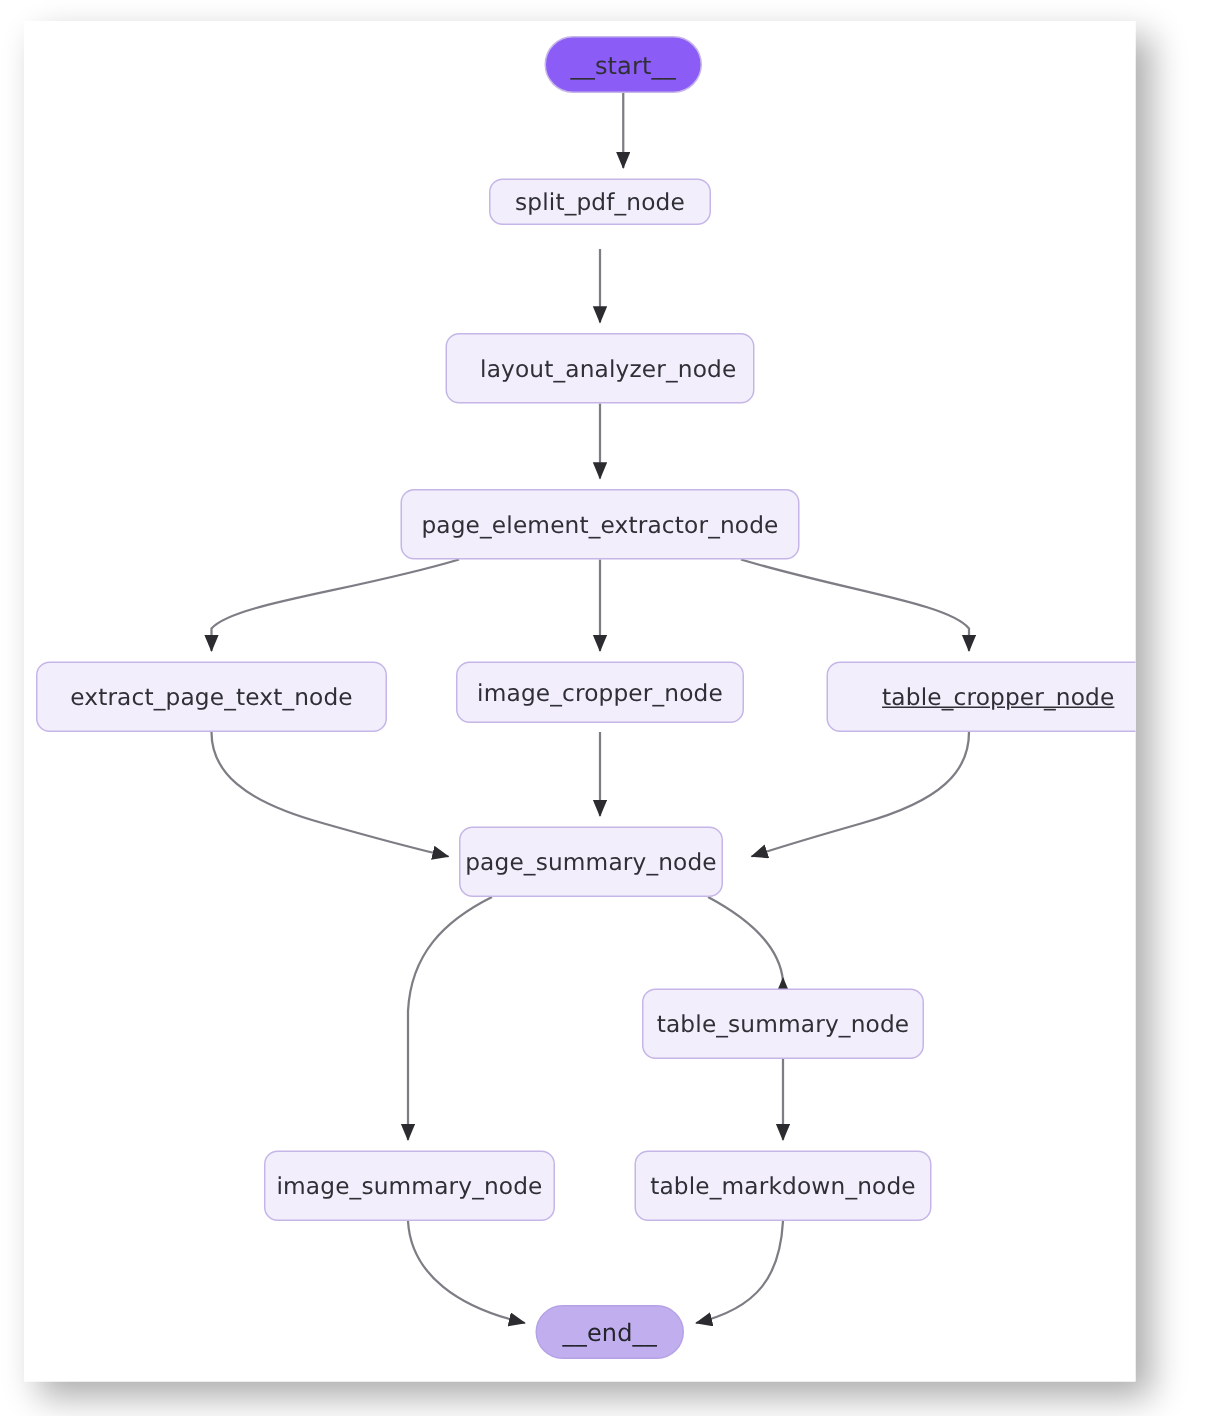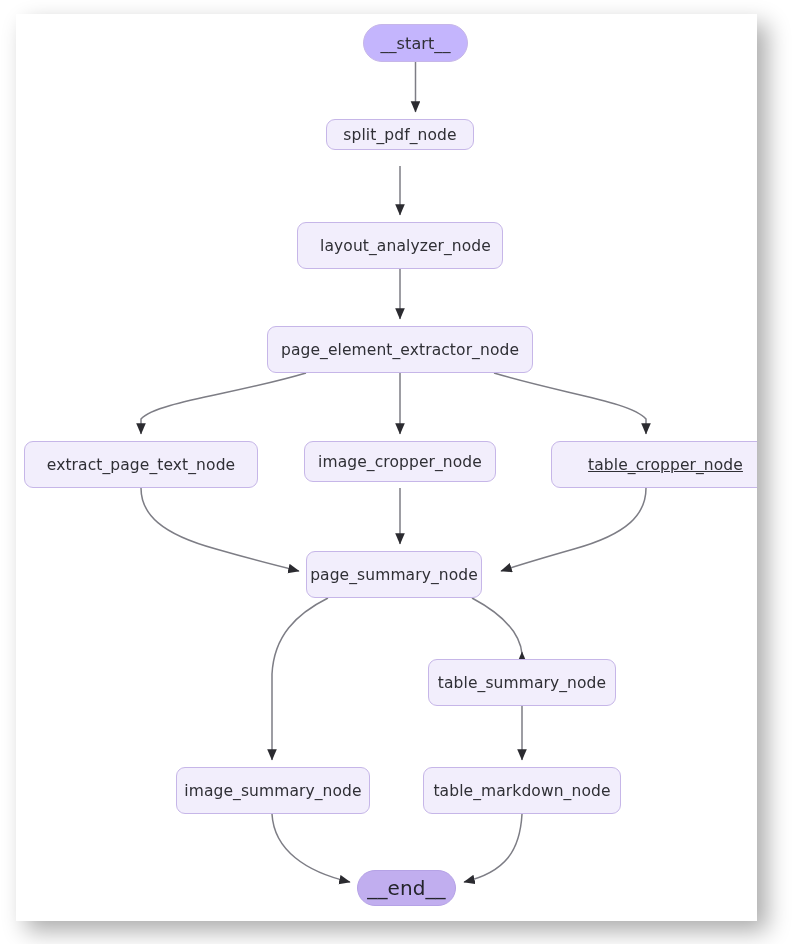--- a/index.html
+++ b/index.html
@@ -62,30 +62,30 @@
     border-radius: 9px;
     color: #2f2f35;
     font-size: 15.5px;
     letter-spacing: 0.1px;
     white-space: nowrap;
     z-index: 2;
   }
 
   .node.terminal-start {
     border-radius: 999px;
-    background: #c4b5fd;
+    background: #8b5cf6;
     border: 1.6px solid #c6b6e8;
     font-size: 16px;
   }
 
   .node.terminal-end {
     border-radius: 999px;
     background: #c1aeef;
     border: 1.6px solid #b5a2e6;
-    font-size: 20px;
+    font-size: 16px;
     color: #24242b;
   }
 
   .node-label {
     pointer-events: none;
   }
 </style>
 </head>
 <body>
 

